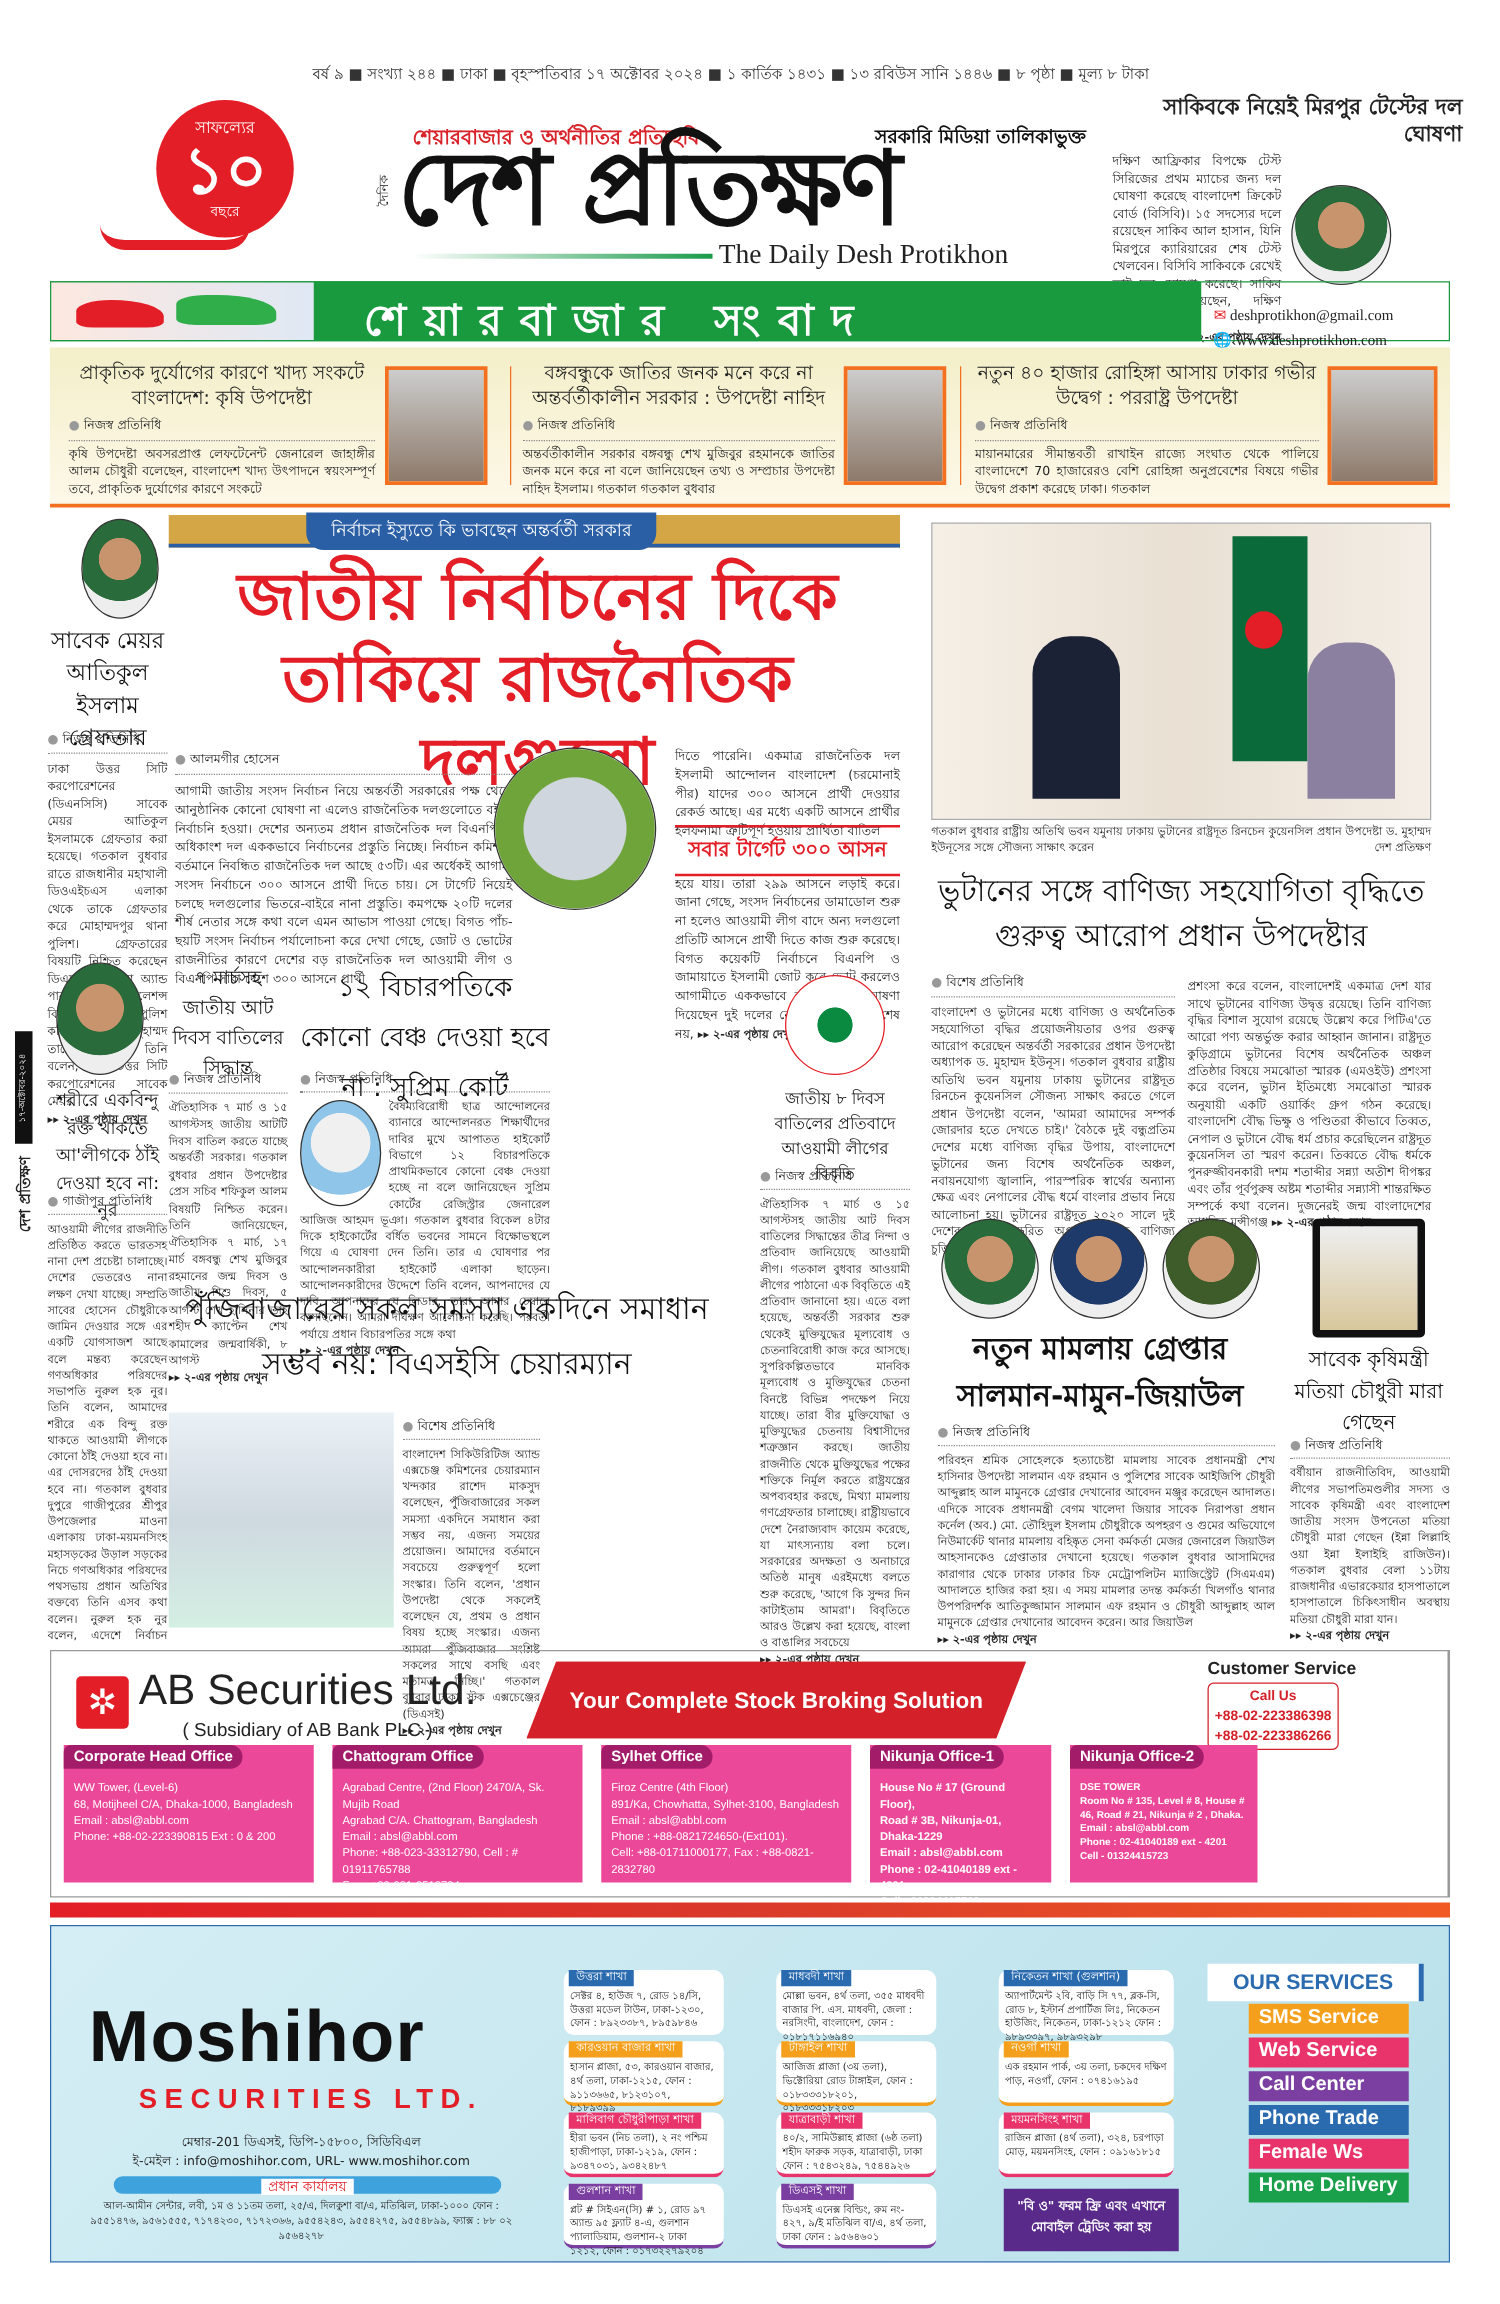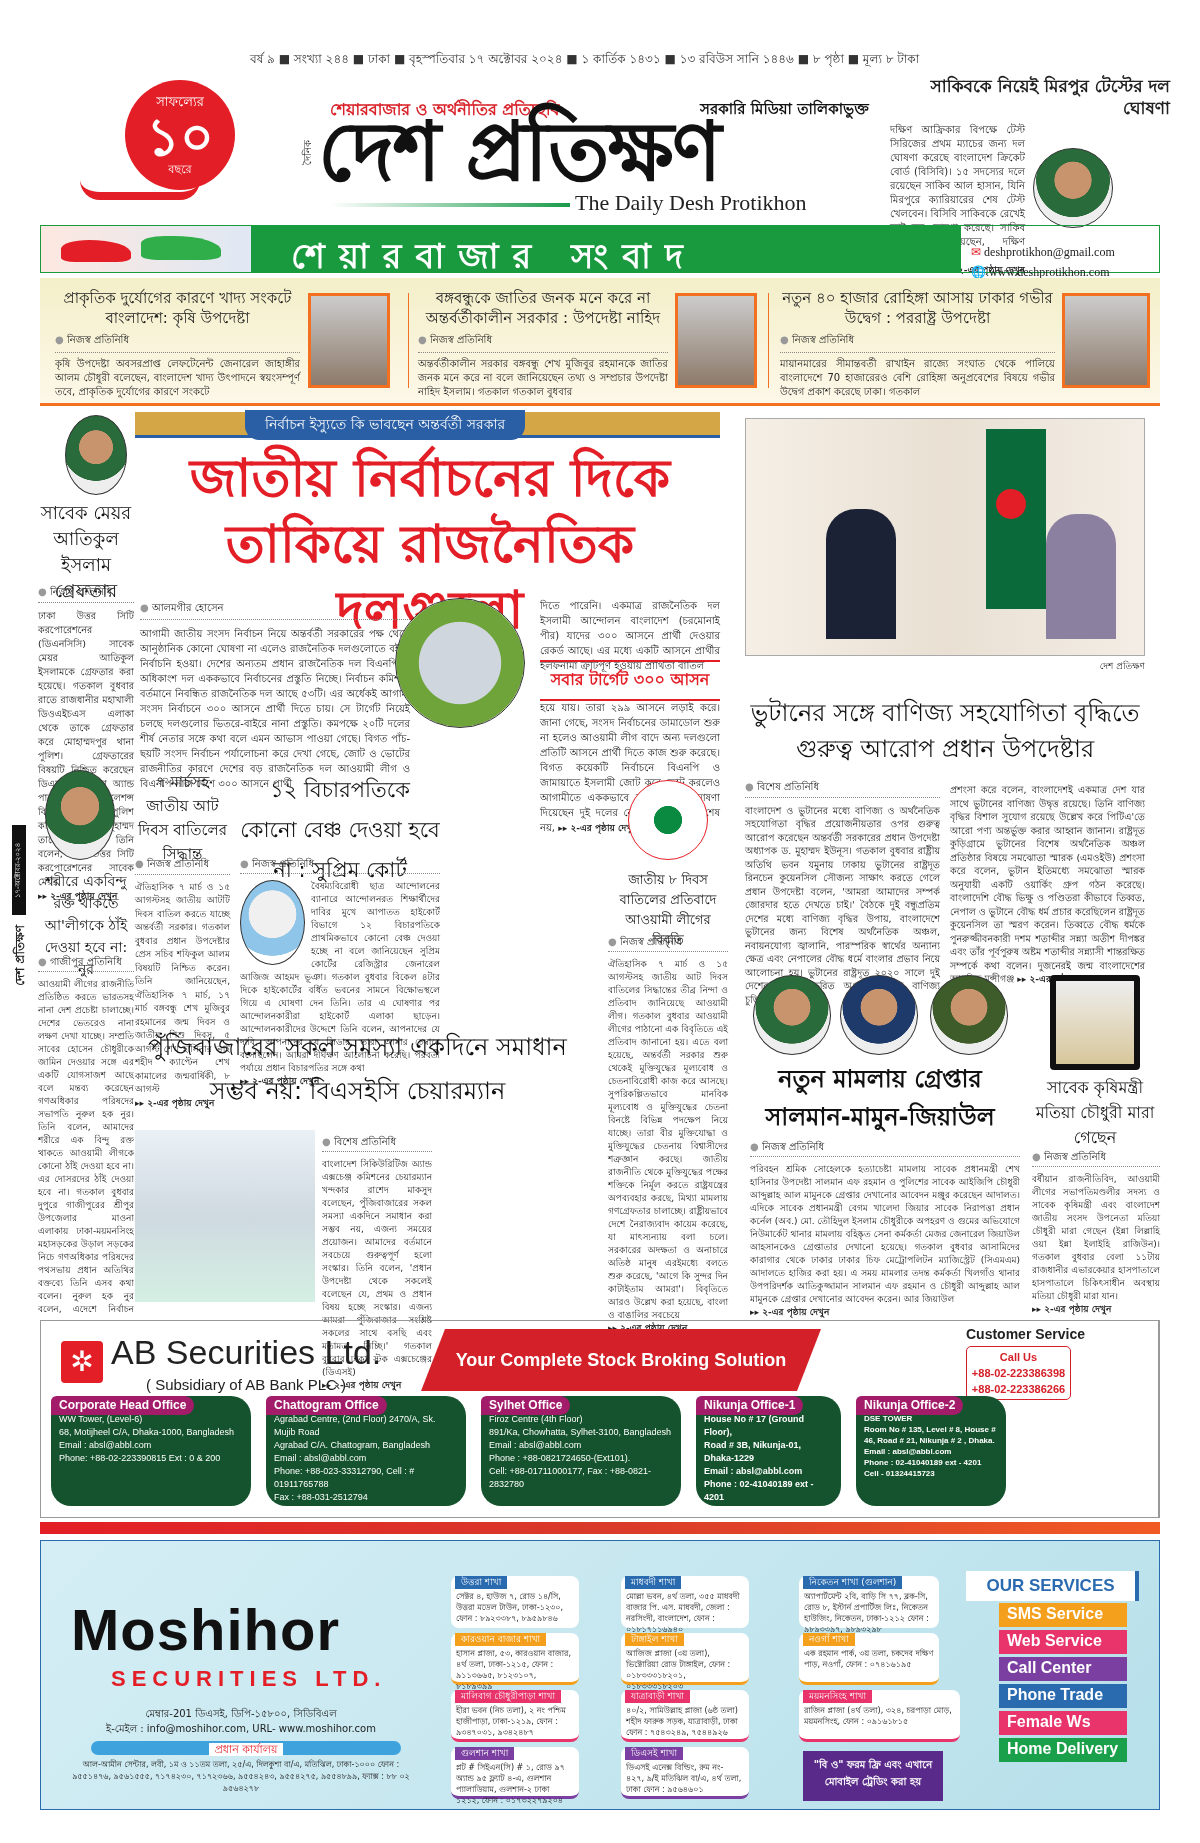--- a/index.html
+++ b/index.html
@@ -30,21 +30,21 @@
 .col{position:absolute;font-size:10.5px;line-height:15.5px;text-align:justify;color:#222}
 .by2{font-size:10px;border-bottom:1px dotted #888;padding-bottom:3px;margin-bottom:6px}
 .by2::before{content:"● ";color:#999}
 .head{position:absolute;font-weight:bold;color:#111;text-align:center}
 .kicker{left:135px;top:412px;width:585px;height:26px;background:#d4a645;border-bottom:3px solid #2a5fa6}
 .kicker span{position:absolute;left:110px;top:-2px;background:#2a5fa6;color:#fff;font-size:14px;padding:3px 20px;border-radius:0 0 14px 14px}
 .mainhead{left:140px;top:445px;width:580px;font-size:52px;color:#e31e26;line-height:66px}
 .sub300{left:540px;top:660px;width:180px;font-size:16px;color:#e31e26;text-align:center;border-top:2px solid #e31e26;border-bottom:2px solid #e31e26;padding:5px 0}
 .bigphoto{left:745px;top:418px;width:400px;height:238px;background:linear-gradient(90deg,#f5efe6 0,#e9e0d3 50%,#f3ede5);border:1px solid #aaa}
 .ad1{left:40px;top:1320px;width:1120px;height:198px;border:1px solid #999;border-right-width:2px}
-.office{position:absolute;top:75px;width:170px;height:110px;background:#14532d;border-radius:20px;color:#fff;font-family:"Liberation Sans",sans-serif;font-size:9px;line-height:13px;padding:17px 8px 4px}
+.office{position:absolute;top:75px;width:170px;height:110px;background:#ec4899;border-radius:0;color:#fff;font-family:"Liberation Sans",sans-serif;font-size:9px;line-height:13px;padding:28px 8px 4px}
 .office .t{position:absolute;top:0;left:0;background:#a31c6a;font-size:12px;font-weight:bold;padding:3px 8px;border-radius:8px 14px 14px 0}
 .ad2{left:40px;top:1540px;width:1120px;height:270px;border:1px solid #2a6bb0;background:linear-gradient(135deg,#d5eef5,#b7e0ea)}
 .branch{position:absolute;width:128px;height:52px;background:#fff;border-radius:8px;font-size:8px;line-height:11px;padding:15px 5px 3px}
 .branch .bt{position:absolute;top:0;left:4px;color:#fff;font-size:9px;padding:1px 6px}
 .svc{position:absolute;left:1000px;width:128px;height:24px;color:#fff;font-family:"Liberation Sans",sans-serif;font-weight:bold;font-size:16px;padding:2px 8px}
 </style>
 </head>
 <body>
 
 <div class="abs dateline">বর্ষ ৯ ■ সংখ্যা ২৪৪ ■ ঢাকা ■ বৃহস্পতিবার ১৭ অক্টোবর ২০২৪ ■ ১ কার্তিক ১৪৩১ ■ ১৩ রবিউস সানি ১৪৪৬ ■ ৮ পৃষ্ঠা ■ মূল্য ৮ টাকা</div>
@@ -140,21 +140,21 @@
   <span>হয়ে যায়। তারা ২৯৯ আসনে লড়াই করে। জানা গেছে, সংসদ নির্বাচনের ডামাডোল শুরু না হলেও আওয়ামী লীগ বাদে অন্য দলগুলো প্রতিটি আসনে প্রার্থী দিতে কাজ শুরু করেছে। বিগত কয়েকটি নির্বাচনে বিএনপি ও জামায়াতে ইসলামী জোট করে ভোট করলেও আগামীতে এককভাবে লড়াই করার ঘোষণা দিয়েছেন দুই দলের নেতারাই। এখানেই শেষ নয়,</span> <span class="more">▸▸ ২-এর পৃষ্ঠায় দেখুন</span>
 </div>
 
 <div class="abs bigphoto">
   <div style="position:absolute;left:240px;top:10px;width:60px;height:180px;background:#0a6a3a">
       <div style="margin:60px 10px;width:30px;height:30px;border-radius:50%;background:#e31e26"></div>
     </div>
   <div style="position:absolute;left:80px;top:90px;width:70px;height:130px;background:#1c2235;border-radius:30px 30px 0 0"></div>
   <div style="position:absolute;left:300px;top:95px;width:70px;height:125px;background:#8b80a0;border-radius:30px 30px 0 0"></div>
 </div>
-<div class="col" style="left:745px;top:660px;width:400px;font-size:9px;line-height:13px"> <span style="float:right">দেশ প্রতিক্ষণ</span></div>
+<div class="col" style="left:745px;top:660px;width:400px;font-size:9px;line-height:13px"><span>গতকাল বুধবার রাষ্ট্রীয় অতিথি ভবন যমুনায় ঢাকায় ভুটানের রাষ্ট্রদূত রিনচেন কুয়েনসিল প্রধান উপদেষ্টা ড. মুহাম্মদ ইউনূসের সঙ্গে সৌজন্য সাক্ষাৎ করেন</span> <span style="float:right">দেশ প্রতিক্ষণ</span></div>
 <div class="head" style="left:745px;top:695px;width:400px;font-size:24px;line-height:36px;font-weight:normal">ভুটানের সঙ্গে বাণিজ্য সহযোগিতা বৃদ্ধিতে গুরুত্ব আরোপ প্রধান উপদেষ্টার</div>
 <div class="col" style="left:745px;top:780px;width:195px;font-size:9.5px;line-height:13.5px">
   <div class="by2">বিশেষ প্রতিনিধি</div>
   <div>বাংলাদেশ ও ভুটানের মধ্যে বাণিজ্য ও অর্থনৈতিক সহযোগিতা বৃদ্ধির প্রয়োজনীয়তার ওপর গুরুত্ব আরোপ করেছেন অন্তর্বর্তী সরকারের প্রধান উপদেষ্টা অধ্যাপক ড. মুহাম্মদ ইউনূস। গতকাল বুধবার রাষ্ট্রীয় অতিথি ভবন যমুনায় ঢাকায় ভুটানের রাষ্ট্রদূত রিনচেন কুয়েনসিল সৌজন্য সাক্ষাৎ করতে গেলে প্রধান উপদেষ্টা বলেন, 'আমরা আমাদের সম্পর্ক জোরদার হতে দেখতে চাই।' বৈঠকে দুই বন্ধুপ্রতিম দেশের মধ্যে বাণিজ্য বৃদ্ধির উপায়, বাংলাদেশে ভুটানের জন্য বিশেষ অর্থনৈতিক অঞ্চল, নবায়নযোগ্য জ্বালানি, পারস্পরিক স্বার্থের অন্যান্য ক্ষেত্র এবং নেপালের বৌদ্ধ ধর্মে বাংলার প্রভাব নিয়ে আলোচনা হয়। ভুটানের রাষ্ট্রদূত ২০২০ সালে দুই দেশের মধ্যে স্বাক্ষরিত অগ্রাধিকারমূলক বাণিজ্য চুক্তির (পিটিএ)</div>
 </div>
 <div class="col" style="left:950px;top:783px;width:195px;font-size:9.5px;line-height:13.5px">
   <span>প্রশংসা করে বলেন, বাংলাদেশই একমাত্র দেশ যার সাথে ভুটানের বাণিজ্য উদ্বৃত্ত রয়েছে। তিনি বাণিজ্য বৃদ্ধির বিশাল সুযোগ রয়েছে উল্লেখ করে পিটিএ'তে আরো পণ্য অন্তর্ভুক্ত করার আহ্বান জানান। রাষ্ট্রদূত কুড়িগ্রামে ভুটানের বিশেষ অর্থনৈতিক অঞ্চল প্রতিষ্ঠার বিষয়ে সমঝোতা স্মারক (এমওইউ) প্রশংসা করে বলেন, ভুটান ইতিমধ্যে সমঝোতা স্মারক অনুযায়ী একটি ওয়ার্কিং গ্রুপ গঠন করেছে। বাংলাদেশি বৌদ্ধ ভিক্ষু ও পণ্ডিতরা কীভাবে তিব্বত, নেপাল ও ভুটানে বৌদ্ধ ধর্ম প্রচার করেছিলেন রাষ্ট্রদূত কুয়েনসিল তা স্মরণ করেন। তিব্বতে বৌদ্ধ ধর্মকে পুনরুজ্জীবনকারী দশম শতাব্দীর সন্ন্যা অতীশ দীপঙ্কর এবং তাঁর পূর্বপুরুষ অষ্টম শতাব্দীর সন্ন্যাসী শান্তরক্ষিত সম্পর্কে কথা বলেন। দুজনেরই জন্ম বাংলাদেশের আধুনিক মুন্সীগঞ্জ</span> <span class="more">▸▸ ২-এর পৃষ্ঠায় দেখুন</span>
 </div>
 
 <div class="head" style="left:135px;top:770px;width:95px;font-size:15px;line-height:24px;font-weight:normal">৭ মার্চসহ জাতীয় আট দিবস বাতিলের সিদ্ধান্ত</div>
@@ -297,21 +297,21 @@
       <div>ডিএসই এনেক্স বিল্ডিং, রুম নং- ৪২৭, ৯/ই মতিঝিল বা/এ, ৪র্থ তলা, ঢাকা ফোন : ৯৫৬৪৬০১</div>
     </div>
   <div class="branch" style="left:758px;top:35px;width:140px">
       <div class="bt" style="background:#2a6bb0">নিকেতন শাখা (গুলশান)</div>
       <div>অ্যাপার্টমেন্ট ২বি, বাড়ি সি ৭৭, ব্লক-সি, রোড ৮, ইস্টার্ন প্রপার্টিজ লিঃ, নিকেতন হাউজিং, নিকেতন, ঢাকা-১২১২ ফোন : ৯৮৯৩৩৯৭, ৯৮৯৩২৯৮</div>
     </div>
   <div class="branch" style="left:758px;top:92px;width:140px;border-bottom:3px solid #f5a01c">
       <div class="bt" style="background:#f5a01c">নওগাঁ শাখা</div>
       <div>এক রহমান পার্ক, ৩য় তলা, চকদেব দক্ষিণ পাড়, নওগাঁ, ফোন : ০৭৪১৬১৯৫</div>
     </div>
-  <div class="branch" style="left:758px;top:149px;width:161px;border-bottom:3px solid #e8336b">
+  <div class="branch" style="left:758px;top:149px;width:140px;border-bottom:3px solid #e8336b">
       <div class="bt" style="background:#e8336b">ময়মনসিংহ শাখা</div>
       <div>রাজিন প্লাজা (৪র্থ তলা), ৩২৪, চরপাড়া মোড়, ময়মনসিংহ, ফোন : ০৯১৬১৮১৫</div>
     </div>
   <div style="position:absolute;left:762px;top:210px;width:140px;height:50px;background:#5a2a8a;color:#fff;font-size:10px;text-align:center;padding:6px;font-weight:bold">"বি ও" ফরম ফ্রি এবং এখানে মোবাইল ট্রেডিং করা হয়</div>
 
   <div style="position:absolute;left:925px;top:30px;width:173px;height:30px;background:#fff;border-right:4px solid #2a6bb0;color:#2a6bb0;font-family:'Liberation Sans',sans-serif;font-weight:bold;font-size:17px;text-align:center;line-height:30px">OUR SERVICES</div>
   <div class="svc" style="left:958px;top:62px;background:#f5a01c">SMS Service</div>
   <div class="svc" style="left:958px;top:89px;background:#e8336b">Web Service</div>
   <div class="svc" style="left:958px;top:116px;background:#7a3fa0">Call Center</div>
   <div class="svc" style="left:958px;top:143px;background:#2a6bb0">Phone Trade</div>

